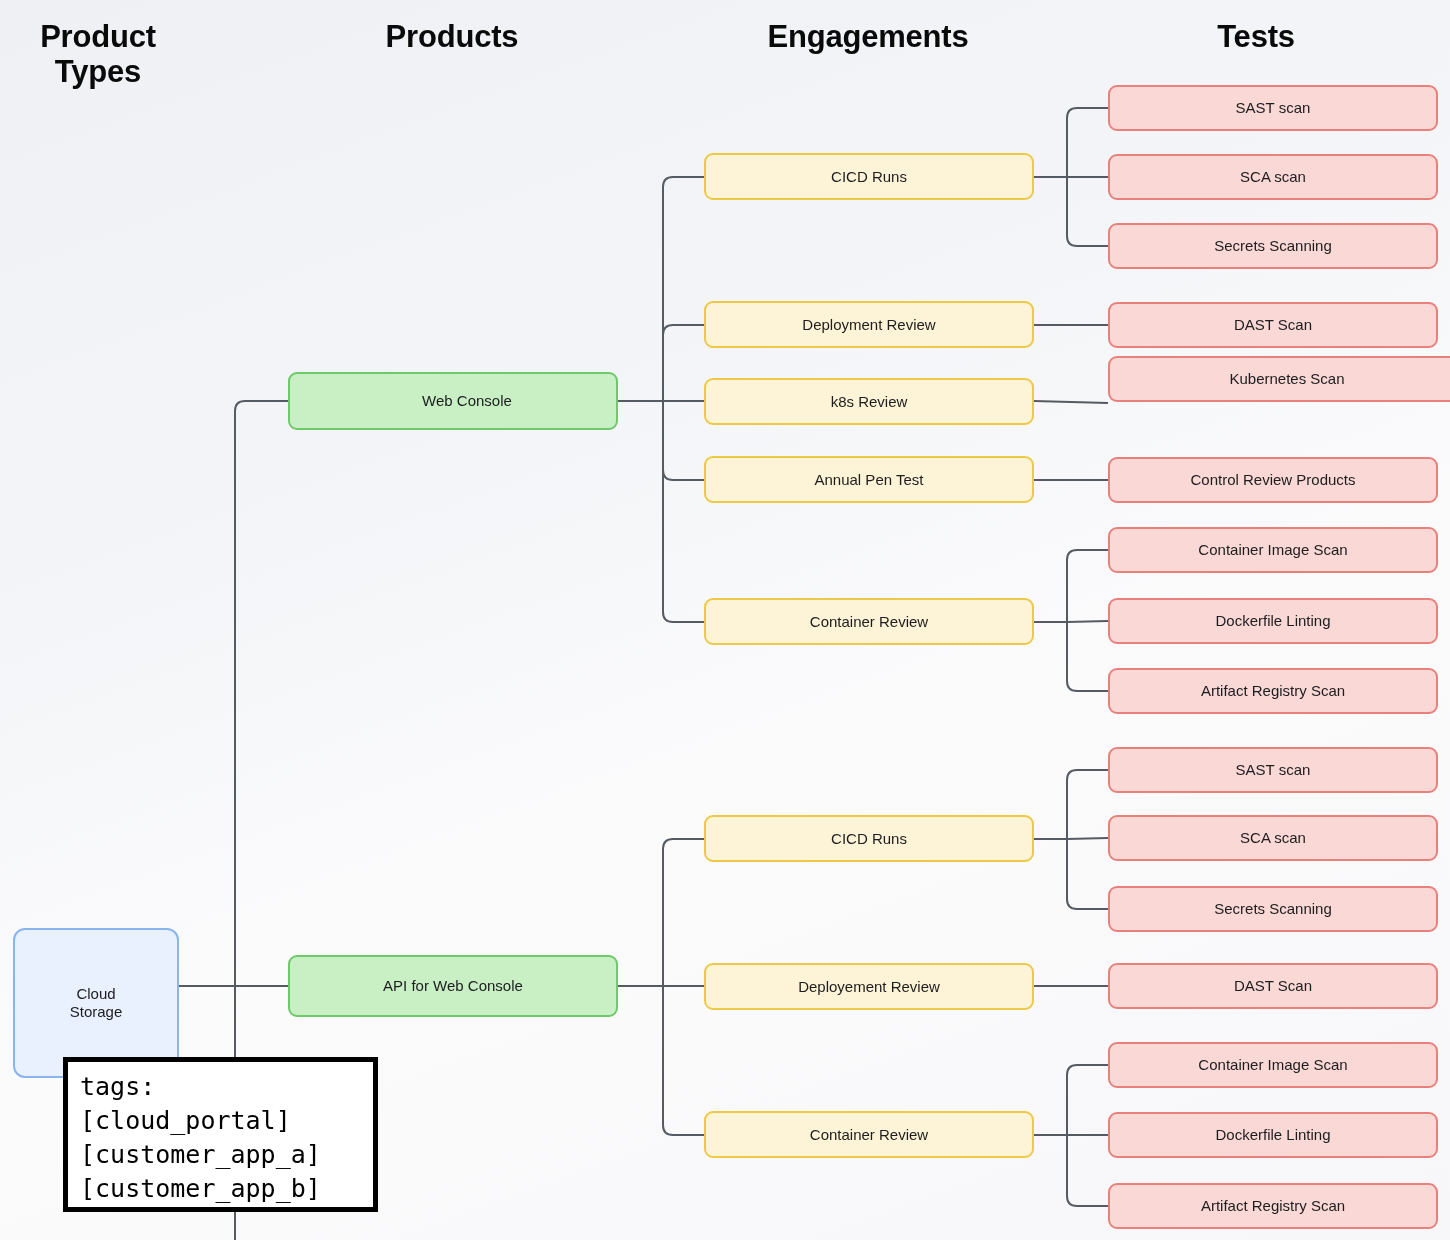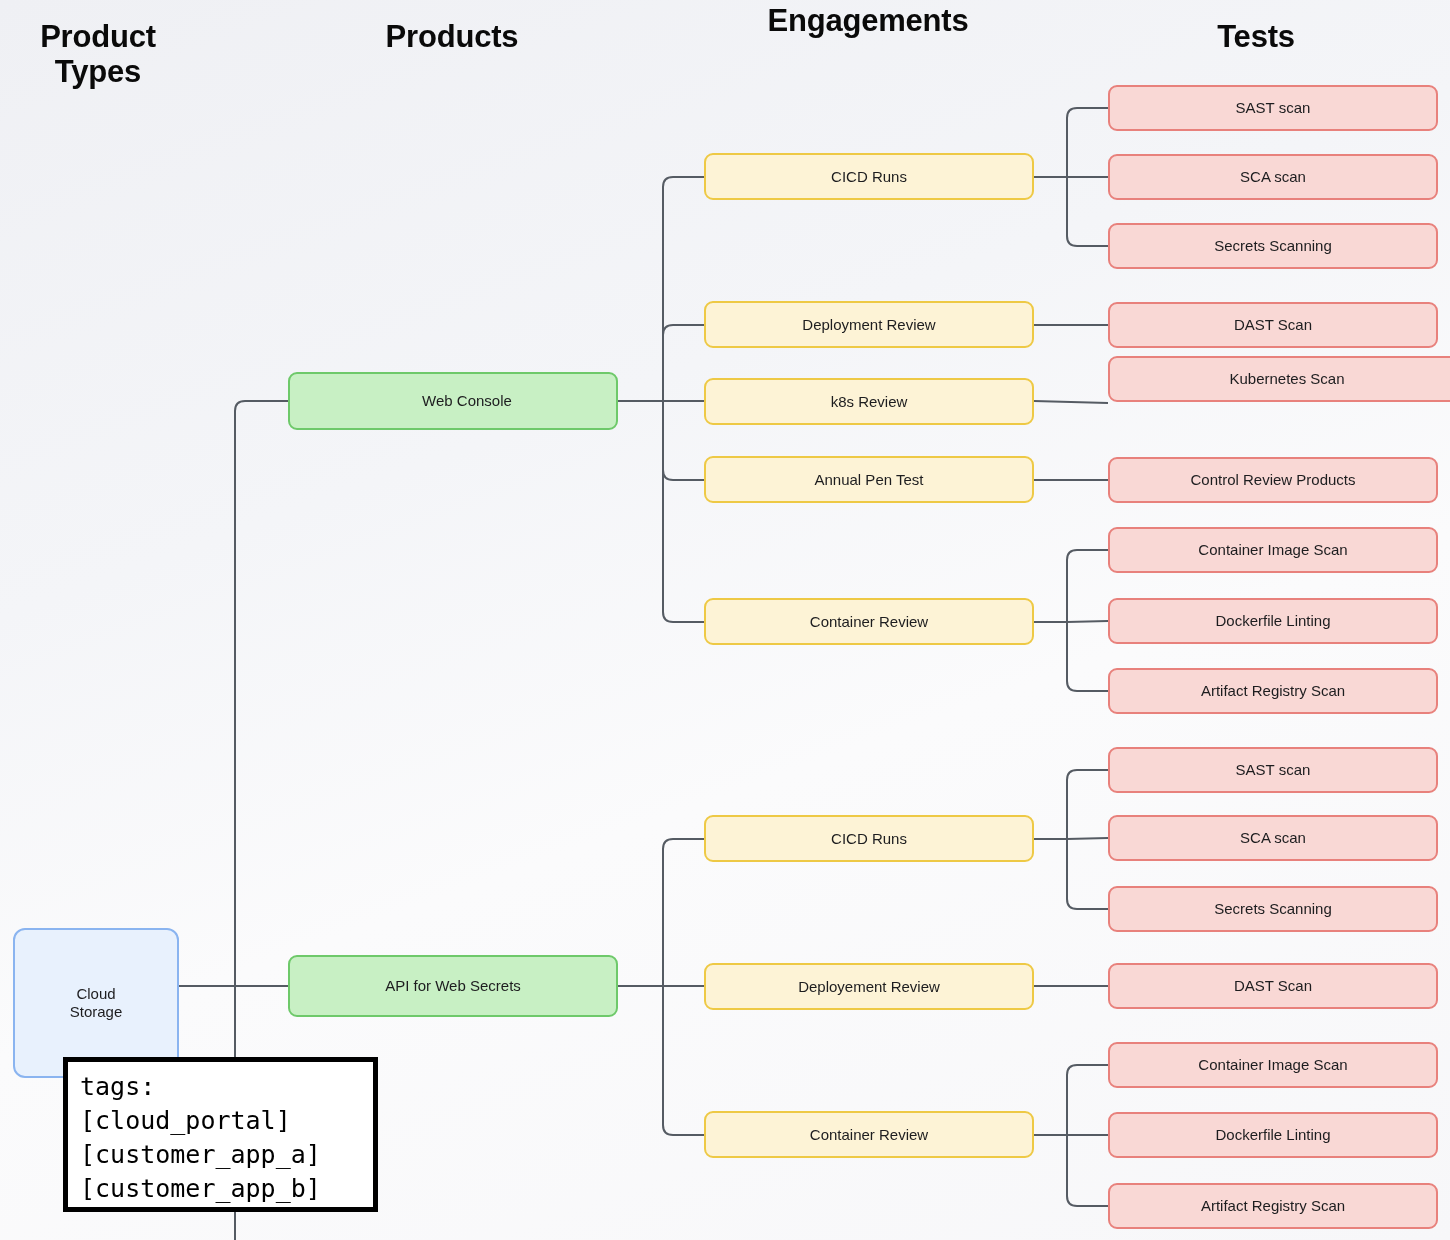--- a/index.html
+++ b/index.html
@@ -94,37 +94,37 @@
       <path d="M 1067 1135 L 1067 1196 Q 1067 1206 1077 1206 L 1108 1206" fill="none" stroke="#555b63" stroke-width="2" stroke-linecap="butt"></path>
     </svg>
   <div id="node-layer">
       <div class="hdr" style="left: -2px; top: 20px; width: 200px;">
         <div>Product</div>
         <div>Types</div>
       </div>
       <div class="hdr" style="left: 322px; top: 20px; width: 260px;">
         <div>Products</div>
       </div>
-      <div class="hdr" style="left: 703px; top: 4px; width: 330px;">
+      <div class="hdr" style="left: 703px; top: 20px; width: 330px;">
         <div>Engagements</div>
       </div>
       <div class="hdr" style="left: 1146px; top: 20px; width: 220px;">
         <div>Tests</div>
       </div>
       <div class="node type" style="left: 13px; top: 928px; width: 166px; height: 150px;">
         <div>
           <div>Cloud</div>
           <div>Storage</div>
         </div>
       </div>
       <div class="node product" style="left: 288px; top: 372px; width: 330px; height: 58px; padding-left: 28px;">
         <span>Web Console</span>
       </div>
       <div class="node product" style="left: 288px; top: 955px; width: 330px; height: 62px;">
-        <span>API for Web Secrets</span>
+        <span>API for Web Console</span>
       </div>
       <div class="node engagement" style="left: 704px; top: 153px; width: 330px; height: 47px;">
         <span>CICD Runs</span>
       </div>
       <div class="node engagement" style="left: 704px; top: 301px; width: 330px; height: 47px;">
         <span>Deployment Review</span>
       </div>
       <div class="node engagement" style="left: 704px; top: 378px; width: 330px; height: 47px;">
         <span>k8s Review</span>
       </div>

